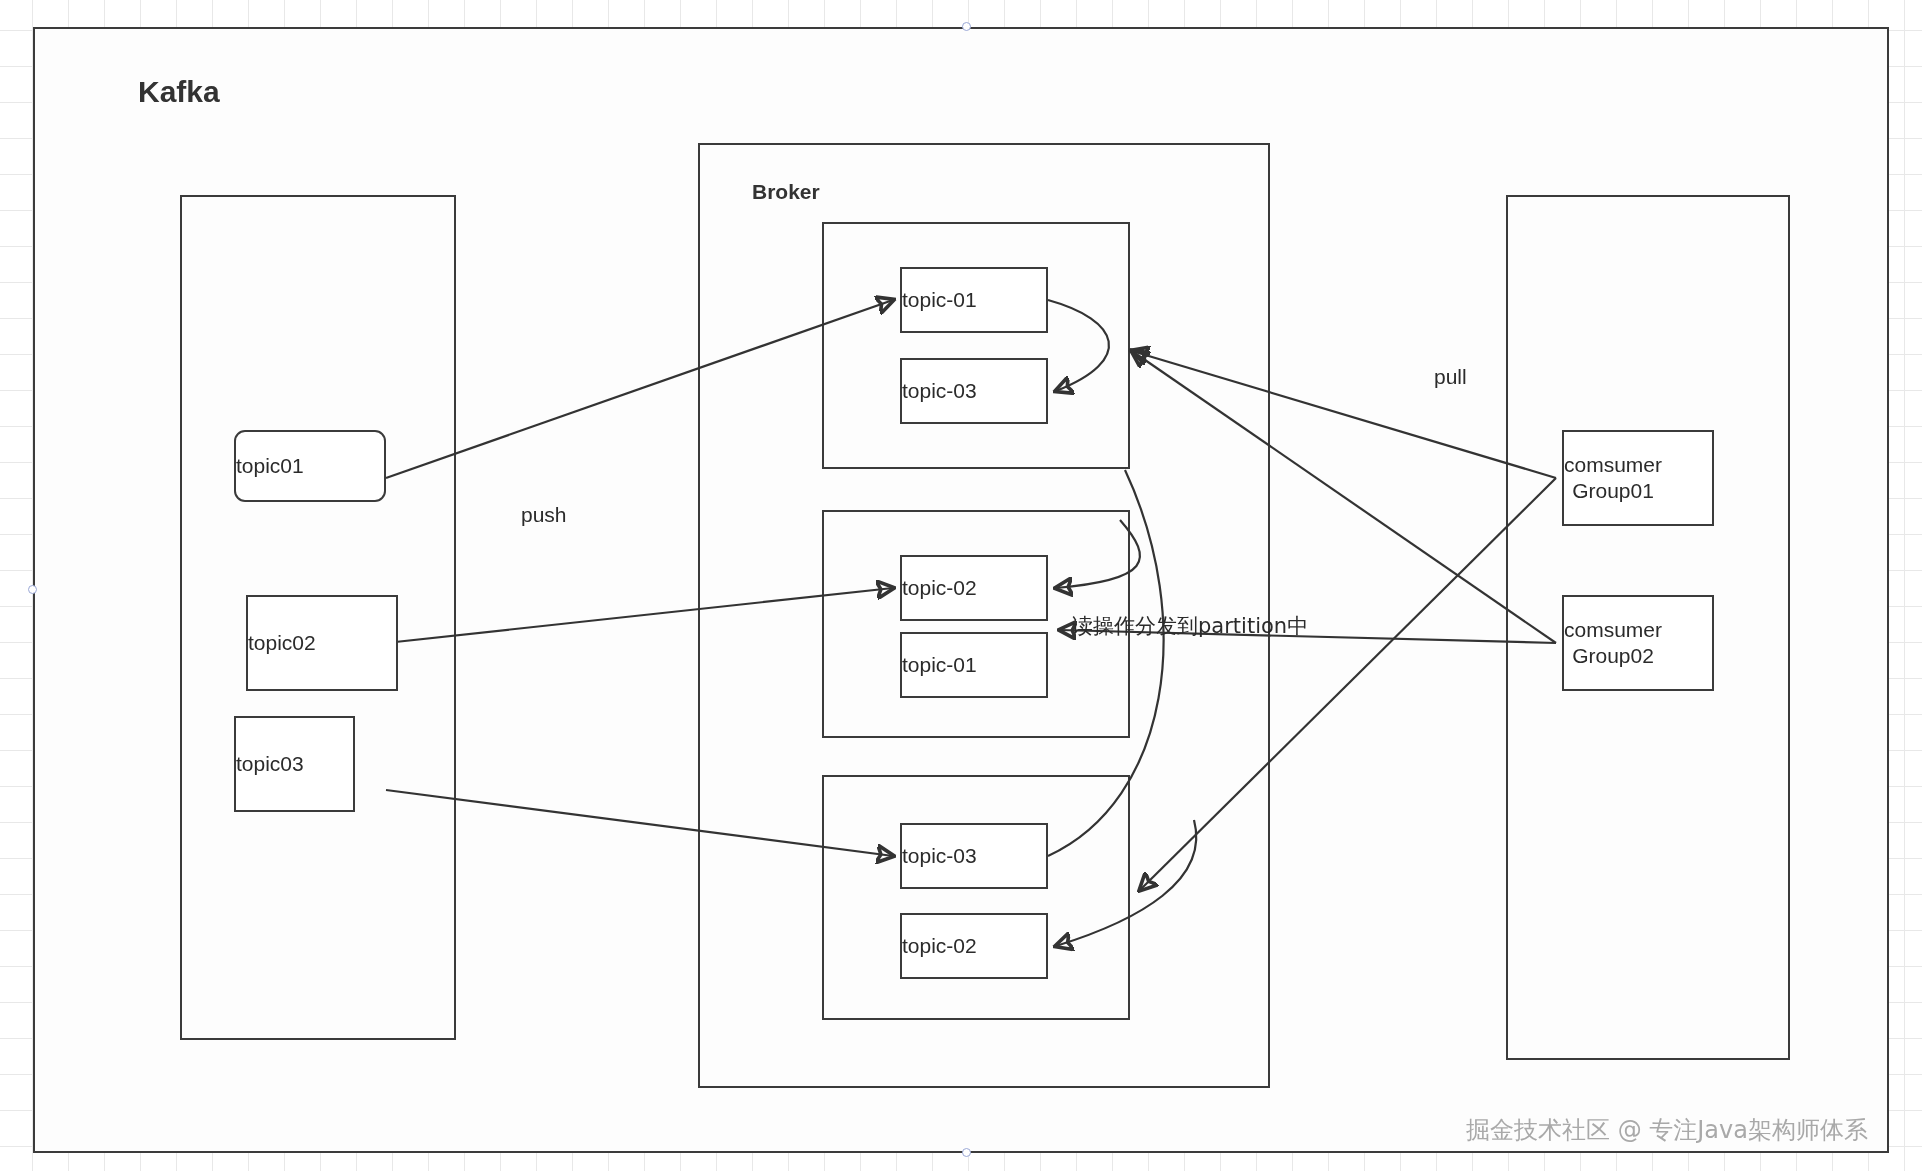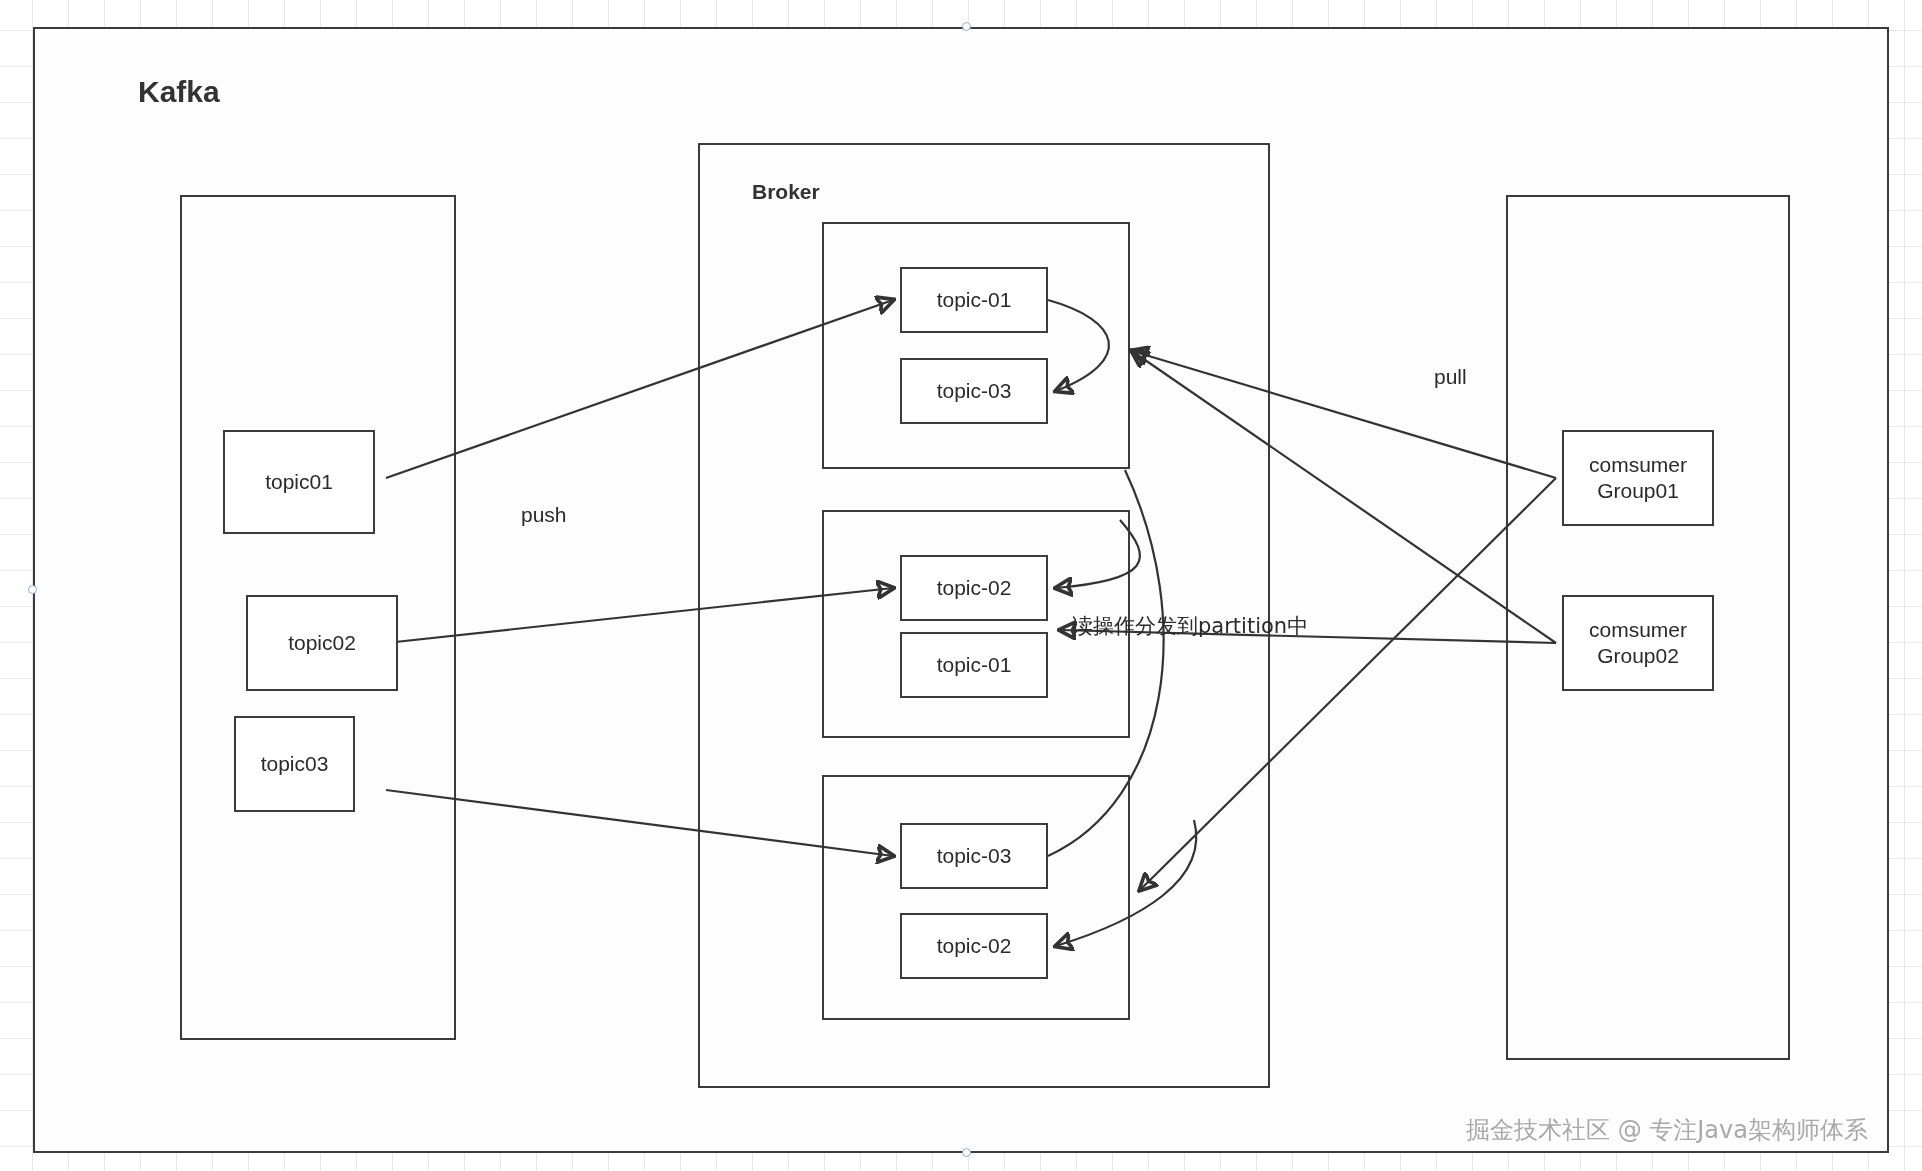--- a/index.html
+++ b/index.html
@@ -47,21 +47,21 @@
     background: transparent;
     border: 2.2px solid #3b3b3b;
   }
   .node {
     position: absolute;
     box-sizing: border-box;
     background: #ffffff;
     border: 2.2px solid #3b3b3b;
     display: flex;
     align-items: center;
-    justify-content: center;
+    justify-content: flex-start;
     text-align: center;
     color: #2b2b2b;
     font-size: 21px;
     line-height: 1.25;
     z-index: 20;
   }
   .label {
     position: absolute;
     color: #2b2b2b;
     white-space: nowrap;
@@ -148,21 +148,21 @@
     <path d="M 1120 520 C 1155 560, 1150 580, 1056 588" marker-end="url(#arrow)"></path>
     <path d="M 1048 856 C 1170 800, 1195 620, 1125 470"></path>
     <path d="M 1194 820 C 1210 880, 1140 920, 1056 946" marker-end="url(#arrow)"></path>
 
     <path d="M 1556 478 L 1132 351" marker-end="url(#arrow)"></path>
     <path d="M 1556 478 L 1140 890" marker-end="url(#arrow)"></path>
     <path d="M 1556 643 L 1132 351" marker-end="url(#arrow)"></path>
     <path d="M 1556 643 L 1060 630" marker-end="url(#arrow)"></path>
   </svg>
 
-  <div class="node" style="left:223px;top:430px;width:152px;height:104px;">
+  <div class="node" style="left:234px;top:430px;width:152px;height:72px;border-radius:11px;">
     <span>topic01</span>
   </div>
   <div class="node" style="left:234px;top:595px;width:152px;height:96px;margin-left:12px;">
     <span>topic02</span>
   </div>
   <div class="node" style="left:234px;top:716px;width:121px;height:96px;">
     <span>topic03</span>
   </div>
 
   <div class="node" style="left:900px;top:267px;width:148px;height:66px;">

